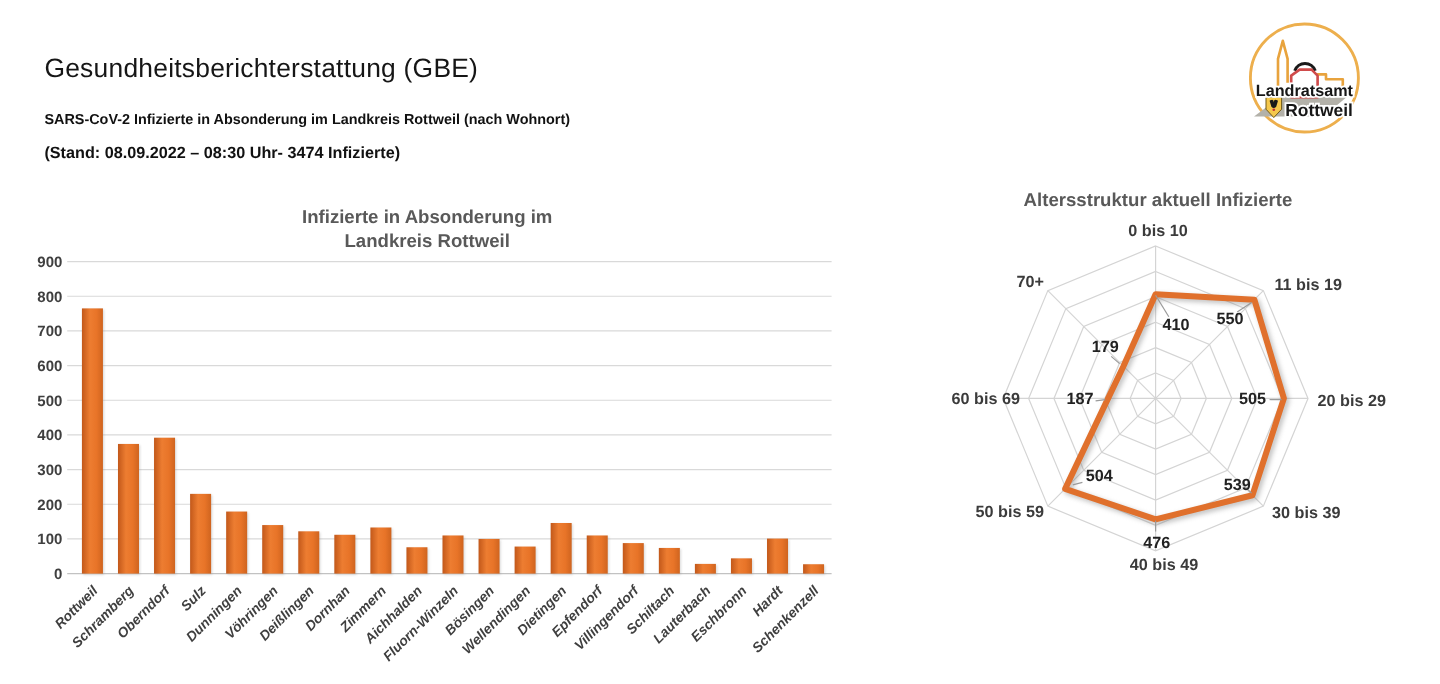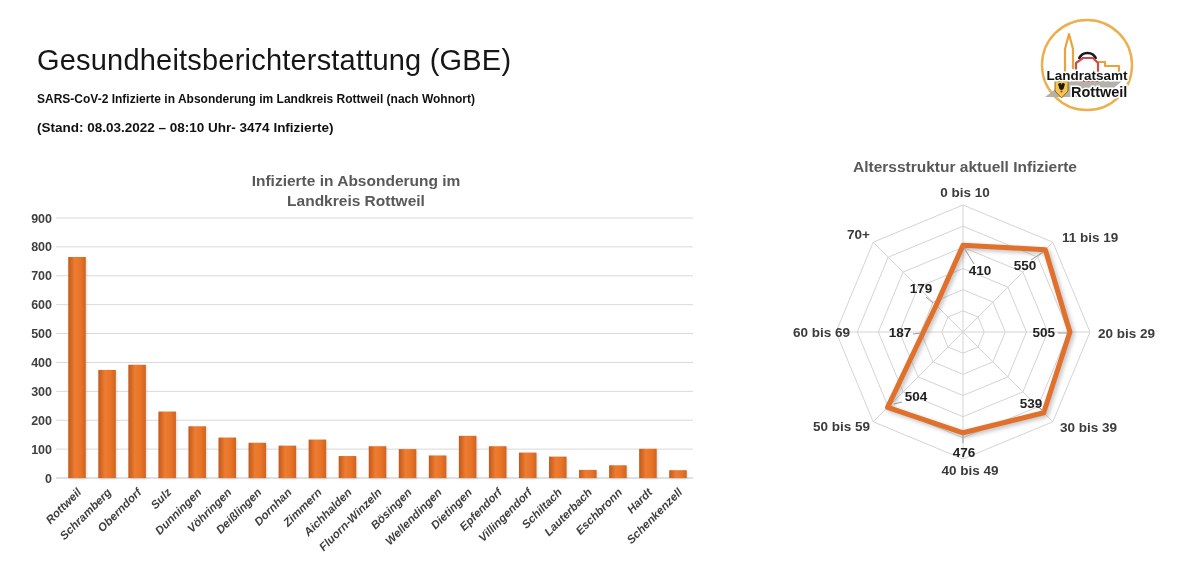--- a/index.html
+++ b/index.html
@@ -1,21 +1,21 @@
 <!DOCTYPE html>
 <html><head>
 <meta charset="utf-8">
 <style>
   html,body{margin:0;padding:0;background:#e9e9e9;}
   .page{
     position:relative;width:1200px;height:570px;background:#ffffff;
     font-family:"Liberation Sans",sans-serif;overflow:hidden;
   }
   .main-title{
-    position:absolute;left:37px;top:44px;font-size:29px;font-weight:400;
+    position:absolute;left:37px;top:44px;font-size:22px;font-weight:400;
     color:#161616;letter-spacing:.2px;white-space:nowrap;
   }
   .sub1{position:absolute;left:37px;top:92px;font-size:12px;font-weight:bold;color:#111;}
   .sub2{position:absolute;left:37px;top:120px;font-size:13.5px;font-weight:bold;color:#111;}
   .logo{position:absolute;left:1035px;top:17px;width:105px;height:105px;}
   .bar-chart{position:absolute;left:30px;top:150px;width:672px;height:420px;text-align:center;}
   .radar-chart{position:absolute;left:775px;top:145px;width:422px;height:372px;}
   svg text{font-family:"Liberation Sans",sans-serif;}
   .chart-title{font-size:15.5px;font-weight:bold;fill:#595959;}
   .ytick{font-size:12.5px;font-weight:bold;fill:#3f3f3f;}
@@ -26,21 +26,21 @@
   .bar{filter:drop-shadow(1.5px 1px 1px rgba(150,150,150,.35));}
   .logo-text{font-weight:bold;fill:#161616;paint-order:stroke;stroke:#ffffff;stroke-width:3px;}
 </style>
 </head>
 <body>
 
 <div class="page">
 
   <div class="main-title">Gesundheitsberichterstattung (GBE)</div>
   <div class="sub1">SARS-CoV-2 Infizierte in Absonderung im Landkreis Rottweil (nach Wohnort)</div>
-  <div class="sub2">(Stand: 08.03.2022 – 08:10 Uhr- 3474 Infizierte)</div>
+  <div class="sub2">(Stand: 08.09.2022 – 08:30 Uhr- 3474 Infizierte)</div>
 
   <div class="logo">
     <svg width="105" height="105" viewBox="0 0 105 105">
       <circle cx="52" cy="48" r="45" fill="#ffffff" stroke="#EDAF4D" stroke-width="2.4"></circle>
       <g>
         <polygon points="10,80 38,59 93,59 68,80" fill="#B3B1A9"></polygon>
         <polyline points="30,74 30,32 34,17 38,32 38,52" fill="#ffffff" stroke="#E8A33D" stroke-width="2.2" stroke-linejoin="round"></polyline>
         <polyline points="58,60 58,45 70,45 70,49 84,49 84,60" fill="#ffffff" stroke="#E8A33D" stroke-width="2.2" stroke-linejoin="round"></polyline>
         <path d="M44,42 A9,9 0 0 1 61,42" fill="none" stroke="#1a1a1a" stroke-width="2.6"></path>
         <polygon points="41,64 41,46 48,41 58,41 63,46 63,64" fill="#ffffff" stroke="#CF4B4B" stroke-width="2.2" stroke-linejoin="round"></polygon>

